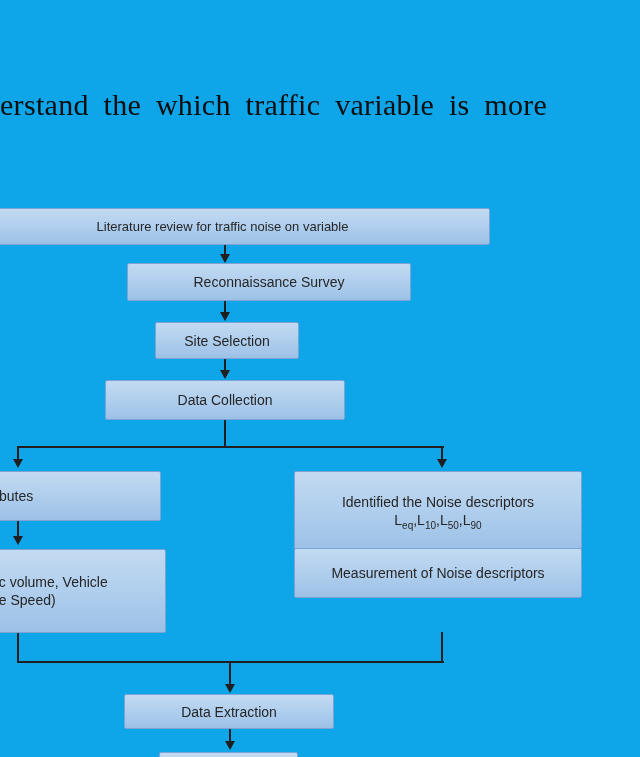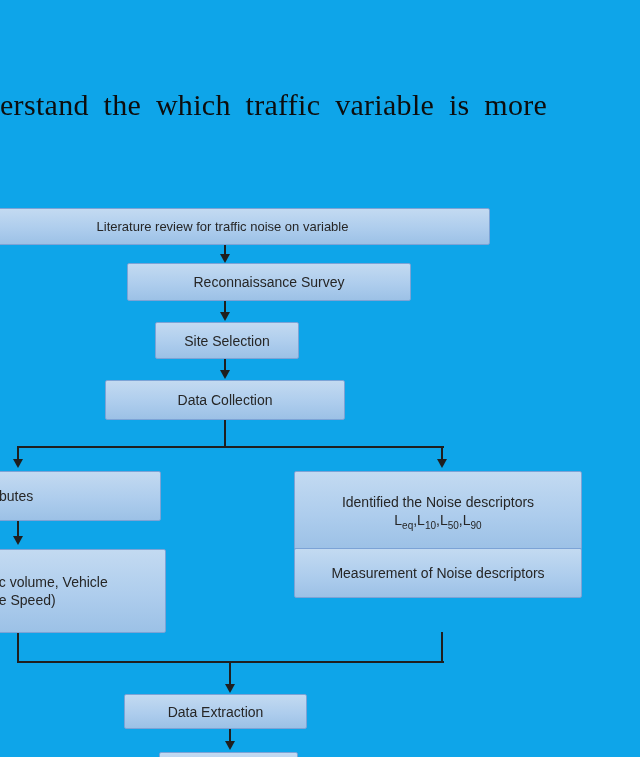--- a/index.html
+++ b/index.html
@@ -34,21 +34,21 @@
   }
   .node-left{align-items:flex-start;text-align:left;}
   .n-literature{left:-45px;top:208px;width:535px;height:37px;font-size:13px;}
   .n-reconnaissance{left:84px;top:263px;width:284px;height:38px;margin-left:43px;}
   .n-site{left:155px;top:322px;width:144px;height:37px;}
   .n-datacol{left:105px;top:380px;width:240px;height:40px;text-align:right;}
   .n-traffic-attr{left:-40px;top:471px;width:201px;height:50px;padding-left:3px;}
   .n-traffic-data{left:-40px;top:549px;width:206px;height:84px;padding-left:2px;}
   .n-noise-desc{left:294px;top:471px;width:288px;height:79px;}
   .n-noise-meas{left:294px;top:548px;width:288px;height:50px;}
-  .n-extract{left:124px;top:694px;width:183px;height:35px;}
+  .n-extract{left:124px;top:694px;width:210px;height:35px;}
   .n-bottom{left:159px;top:752px;width:139px;height:30px;}
   sub{font-size:10px;line-height:0;}
   
   .vl{position:absolute;width:2px;background:var(--line-color);}
   .hl{position:absolute;height:2px;background:var(--line-color);}
   .ah{position:absolute;width:0;height:0;
       border-left:5px solid transparent;border-right:5px solid transparent;
       border-top:9px solid var(--line-color);}
   .v1{left:224px;top:245px;height:11px;}   .a1{left:220px;top:254px;}
   .v2{left:224px;top:301px;height:11px;}   .a2{left:220px;top:312px;}

